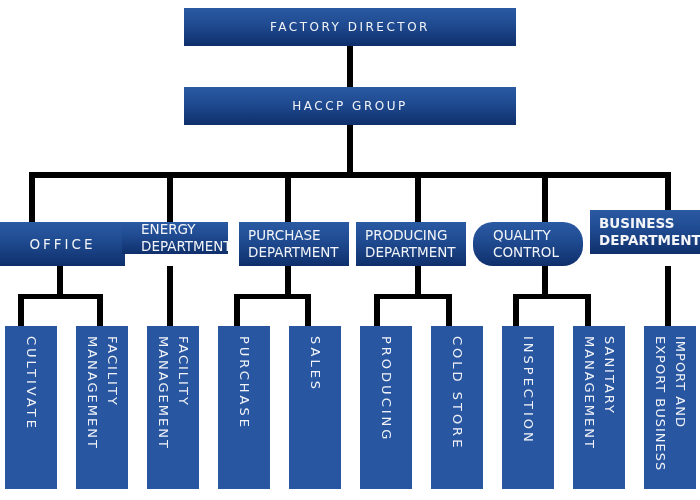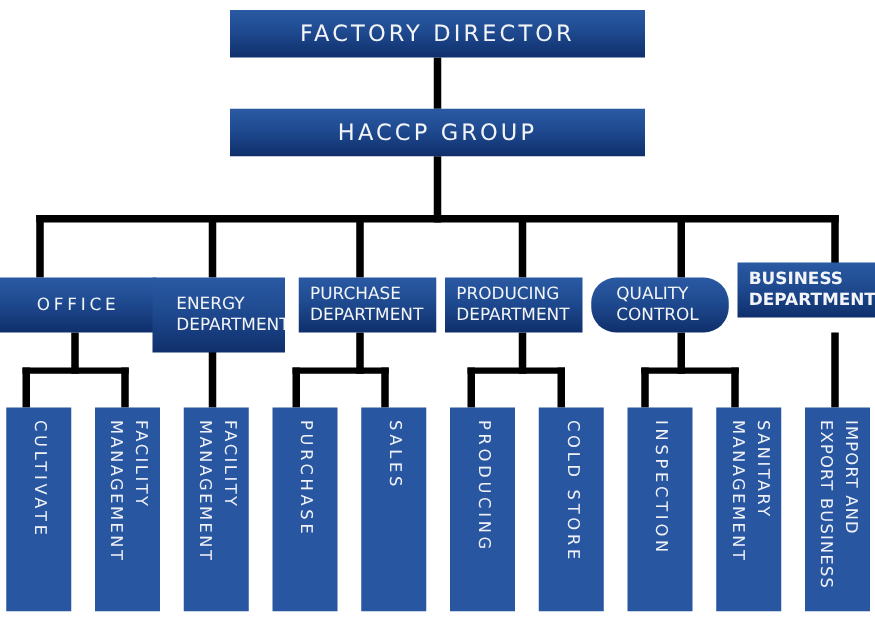--- a/index.html
+++ b/index.html
@@ -1,18 +1,18 @@
 <!DOCTYPE html>
 <html><head>
 <meta charset="utf-8">
 <style>
   html, body { margin:0; padding:0; background:#ffffff; }
   body { width:700px; height:500px; position:relative; overflow:hidden; font-family:"DejaVu Sans", sans-serif; }
   .box { position:absolute; background:linear-gradient(to bottom,#2a5aa3 0%,#1f4a90 45%,#0f2f6b 100%); color:#f2f4f8; box-sizing:border-box; }
-  .top { display:flex; align-items:center; justify-content:center; font-size:18px; letter-spacing:2.5px; }
+  .top { display:flex; align-items:center; justify-content:center; font-size:12px; letter-spacing:2.5px; }
   .dept { display:flex; align-items:center; font-size:13.5px; line-height:17px; padding-left:9px; }
   .dept.center { justify-content:center; padding-left:0; letter-spacing:3px; }
   .sub { position:absolute; top:326px; height:163px; width:52px; background:#2856a0; color:#f0f2f8; writing-mode:vertical-rl; font-size:13px; letter-spacing:3px; line-height:20px; padding-top:10px; box-sizing:border-box; display:flex; justify-content:flex-start; align-items:center; }
   .sub.two { letter-spacing:2px; }
   .ln { position:absolute; background:#000; }
   .lbl { white-space:pre-line; }
 </style>
 </head>
 <body>
 
@@ -53,21 +53,21 @@
 <div class="box top" style="left:184px;top:8px;width:332px;height:38px;">
   <span>FACTORY DIRECTOR</span>
 </div>
 <div class="box top" style="left:184px;top:87px;width:332px;height:38px;">
   <span>HACCP GROUP</span>
 </div>
 
 <div class="box dept center" style="left:0px;top:222px;width:125px;height:44px;">
   <span class="lbl">OFFICE</span>
 </div>
-<div class="box dept" style="left:122px;top:222px;width:106px;height:60px;padding-left:19px;">
+<div class="box dept" style="left:122px;top:222px;width:106px;height:32px;padding-left:19px;">
   <span class="lbl">ENERGY
 DEPARTMENT</span>
 </div>
 <div class="box dept" style="left:239px;top:222px;width:110px;height:44px;">
   <span class="lbl">PURCHASE
 DEPARTMENT</span>
 </div>
 <div class="box dept" style="left:356px;top:222px;width:110px;height:44px;">
   <span class="lbl">PRODUCING
 DEPARTMENT</span>

